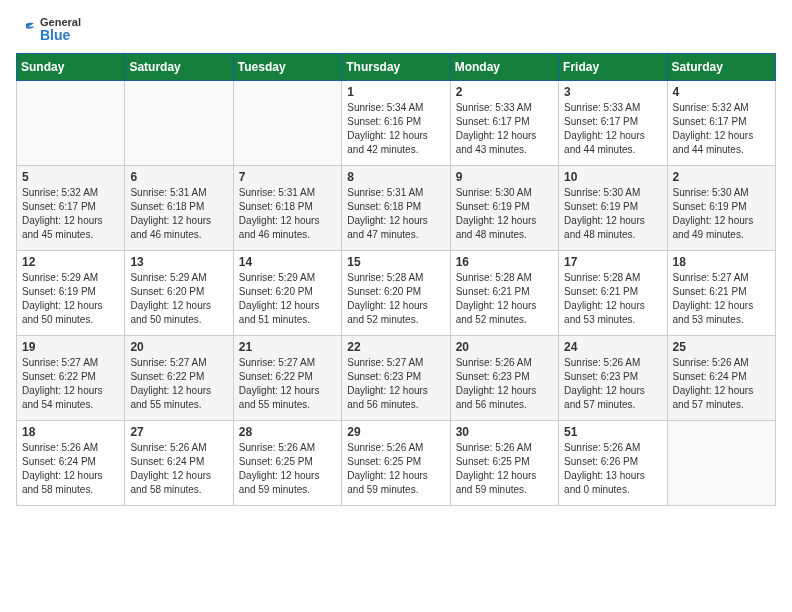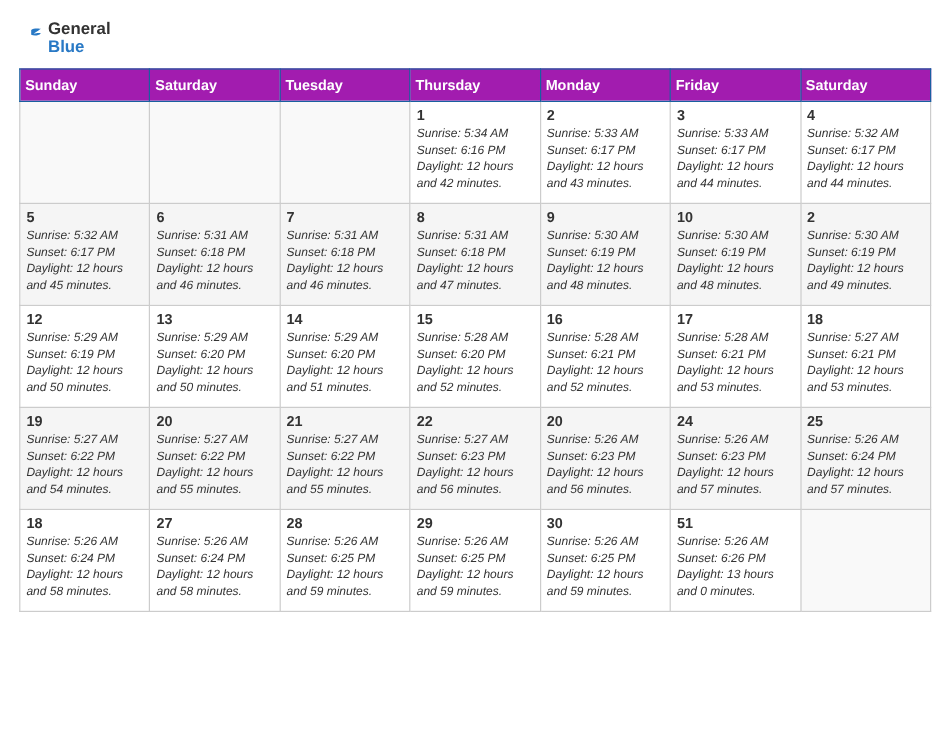--- a/index.html
+++ b/index.html
@@ -32,21 +32,21 @@
     .location {
       font-size: 14px;
       color: #555;
     }
     table {
       width: 100%;
       border-collapse: collapse;
       table-layout: fixed;
     }
     thead th {
-      background-color: #a21caf;
+      background-color: #15803d;
       color: #fff;
       font-size: 12px;
       font-weight: bold;
       padding: 6px 4px;
       text-align: left;
       border: 1px solid #1a5fa0;
     }
     tbody td {
       vertical-align: top;
       border: 1px solid #ccc;
@@ -62,36 +62,35 @@
     .day-num {
       font-weight: bold;
       font-size: 12px;
       margin-bottom: 2px;
       display: block;
     }
     .day-info {
       font-size: 10px;
       line-height: 1.4;
       color: #333;
-      font-style: italic;
     }
     .empty-cell {
       background: #f9f9f9;
     }
   </style>
 </head>
 <body>
 
 <div class="header">
   <div class="logo">
     <svg width="20" height="20" viewBox="0 0 20 20" xmlns="http://www.w3.org/2000/svg">
       <path d="M10 4 C12 2, 18 3, 18 3 C18 3, 14 6, 12 7 C14 7, 17 6, 18 7 C16 9, 12 9, 10 8 Z" fill="#2979c5"></path>
     </svg>
     <div>
-      <div style="font-size:14px; font-weight:bold; color:#333; line-height:1.1;">General</div>
+      <div style="font-size:11px; font-weight:bold; color:#333; line-height:1.1;">General</div>
       <div style="font-size:14px; font-weight:bold; color:#2979c5; line-height:1.1;">Blue</div>
     </div>
   </div>
   <div class="title-block">
     <div class="month-year"></div>
     <div class="location"></div>
   </div>
 </div>
 
 <table>

